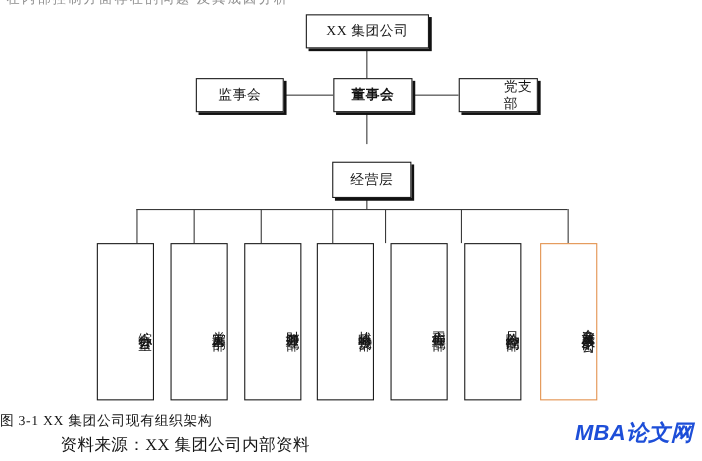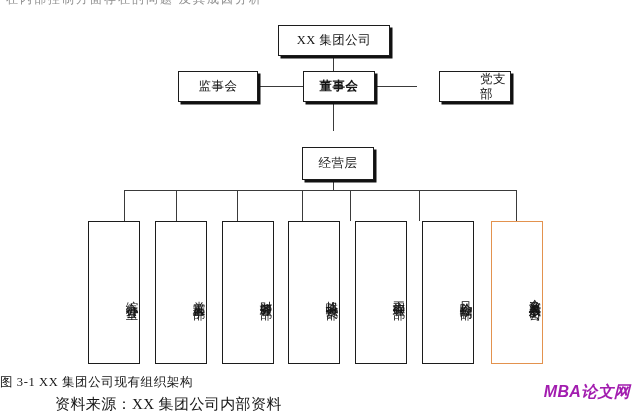--- a/index.html
+++ b/index.html
@@ -107,51 +107,51 @@
     position: absolute;
     right: 8px;
     top: 384px;
     text-align: right;
     line-height: 1.05;
   }
   #watermark .wm-title {
     font-family: "Liberation Sans", sans-serif;
     font-style: italic;
     font-weight: bold;
-    font-size: 16px;
-    color: #a21caf;
+    font-size: 20px;
+    color: #1d4ed8;
     letter-spacing: 0.3px;
   }
   #watermark .wm-url {
     font-family: "Liberation Sans", sans-serif;
     font-style: italic;
     font-size: 11.5px;
     color: #8fa8e8;
     letter-spacing: 0.1px;
     margin-top: 1px;
   }
 </style>
 </head>
 <body>
 
 <div id="top-sliver">
   <div class="ghost">在内部控制方面存在的问题 及其成因分析</div>
 </div>
 
 <div id="chart">
 
-  <div class="box shadow" style="left:278px; top:25px; width:112px; height:31px;text-align:right;">XX 集团公司</div>
+  <div class="box shadow" style="left:278px; top:13px; width:112px; height:31px;text-align:right;">XX 集团公司</div>
 
   <div class="ln v" style="left:333px; top:44px; height:27px;"></div>
 
   <div class="box shadow" style="left:178px; top:71px; width:80px; height:31px;">监事会</div>
 
   <div class="box shadow" style="left:303px; top:71px; width:72px; height:31px;font-weight:bold;">董事会</div>
 
-  <div class="box shadow" style="left:439px; top:71px; width:72px; height:31px;padding-left:40px;">党支部</div>
+  <div class="box shadow" style="left:417px; top:71px; width:72px; height:31px;padding-left:40px;">党支部</div>
 
   <div class="ln h" style="left:258px; top:86px; width:45px;"></div>
   <div class="ln h" style="left:375px; top:86px; width:42px;"></div>
 
   <div class="ln v" style="left:333px; top:102px; height:29px;"></div>
 
   <div class="box shadow" style="left:302px; top:131px; width:72px; height:33px;margin-top:16px;">经营层</div>
 
   <div class="ln v" style="left:333px; top:164px; height:26px;"></div>
 

